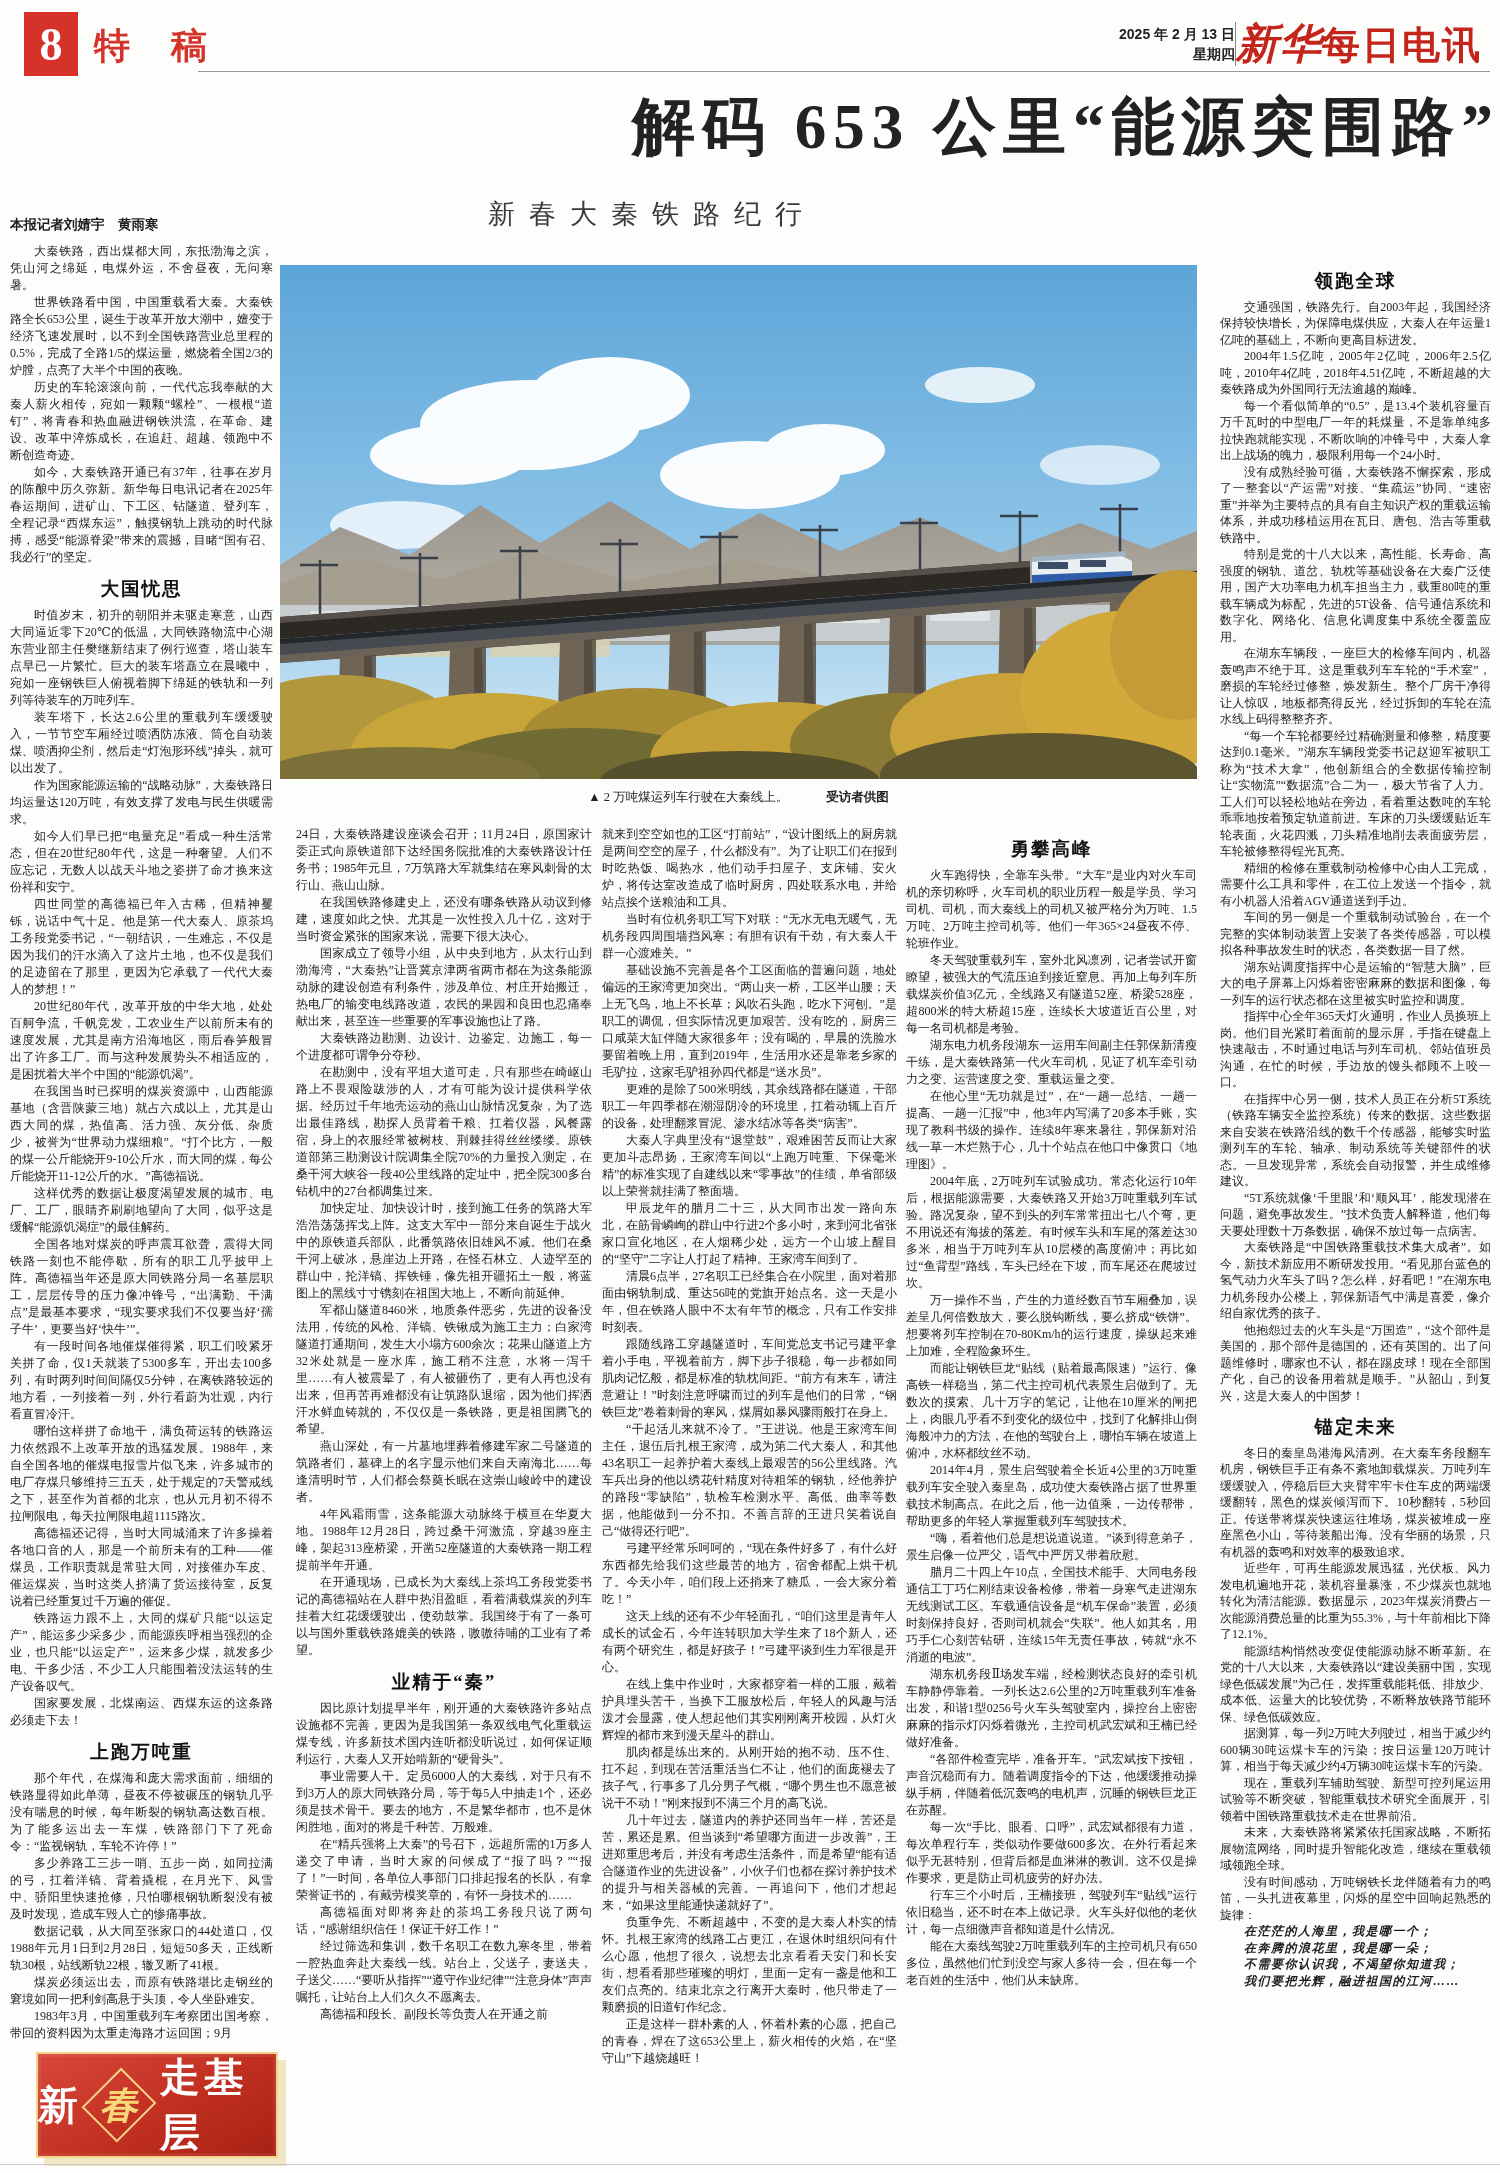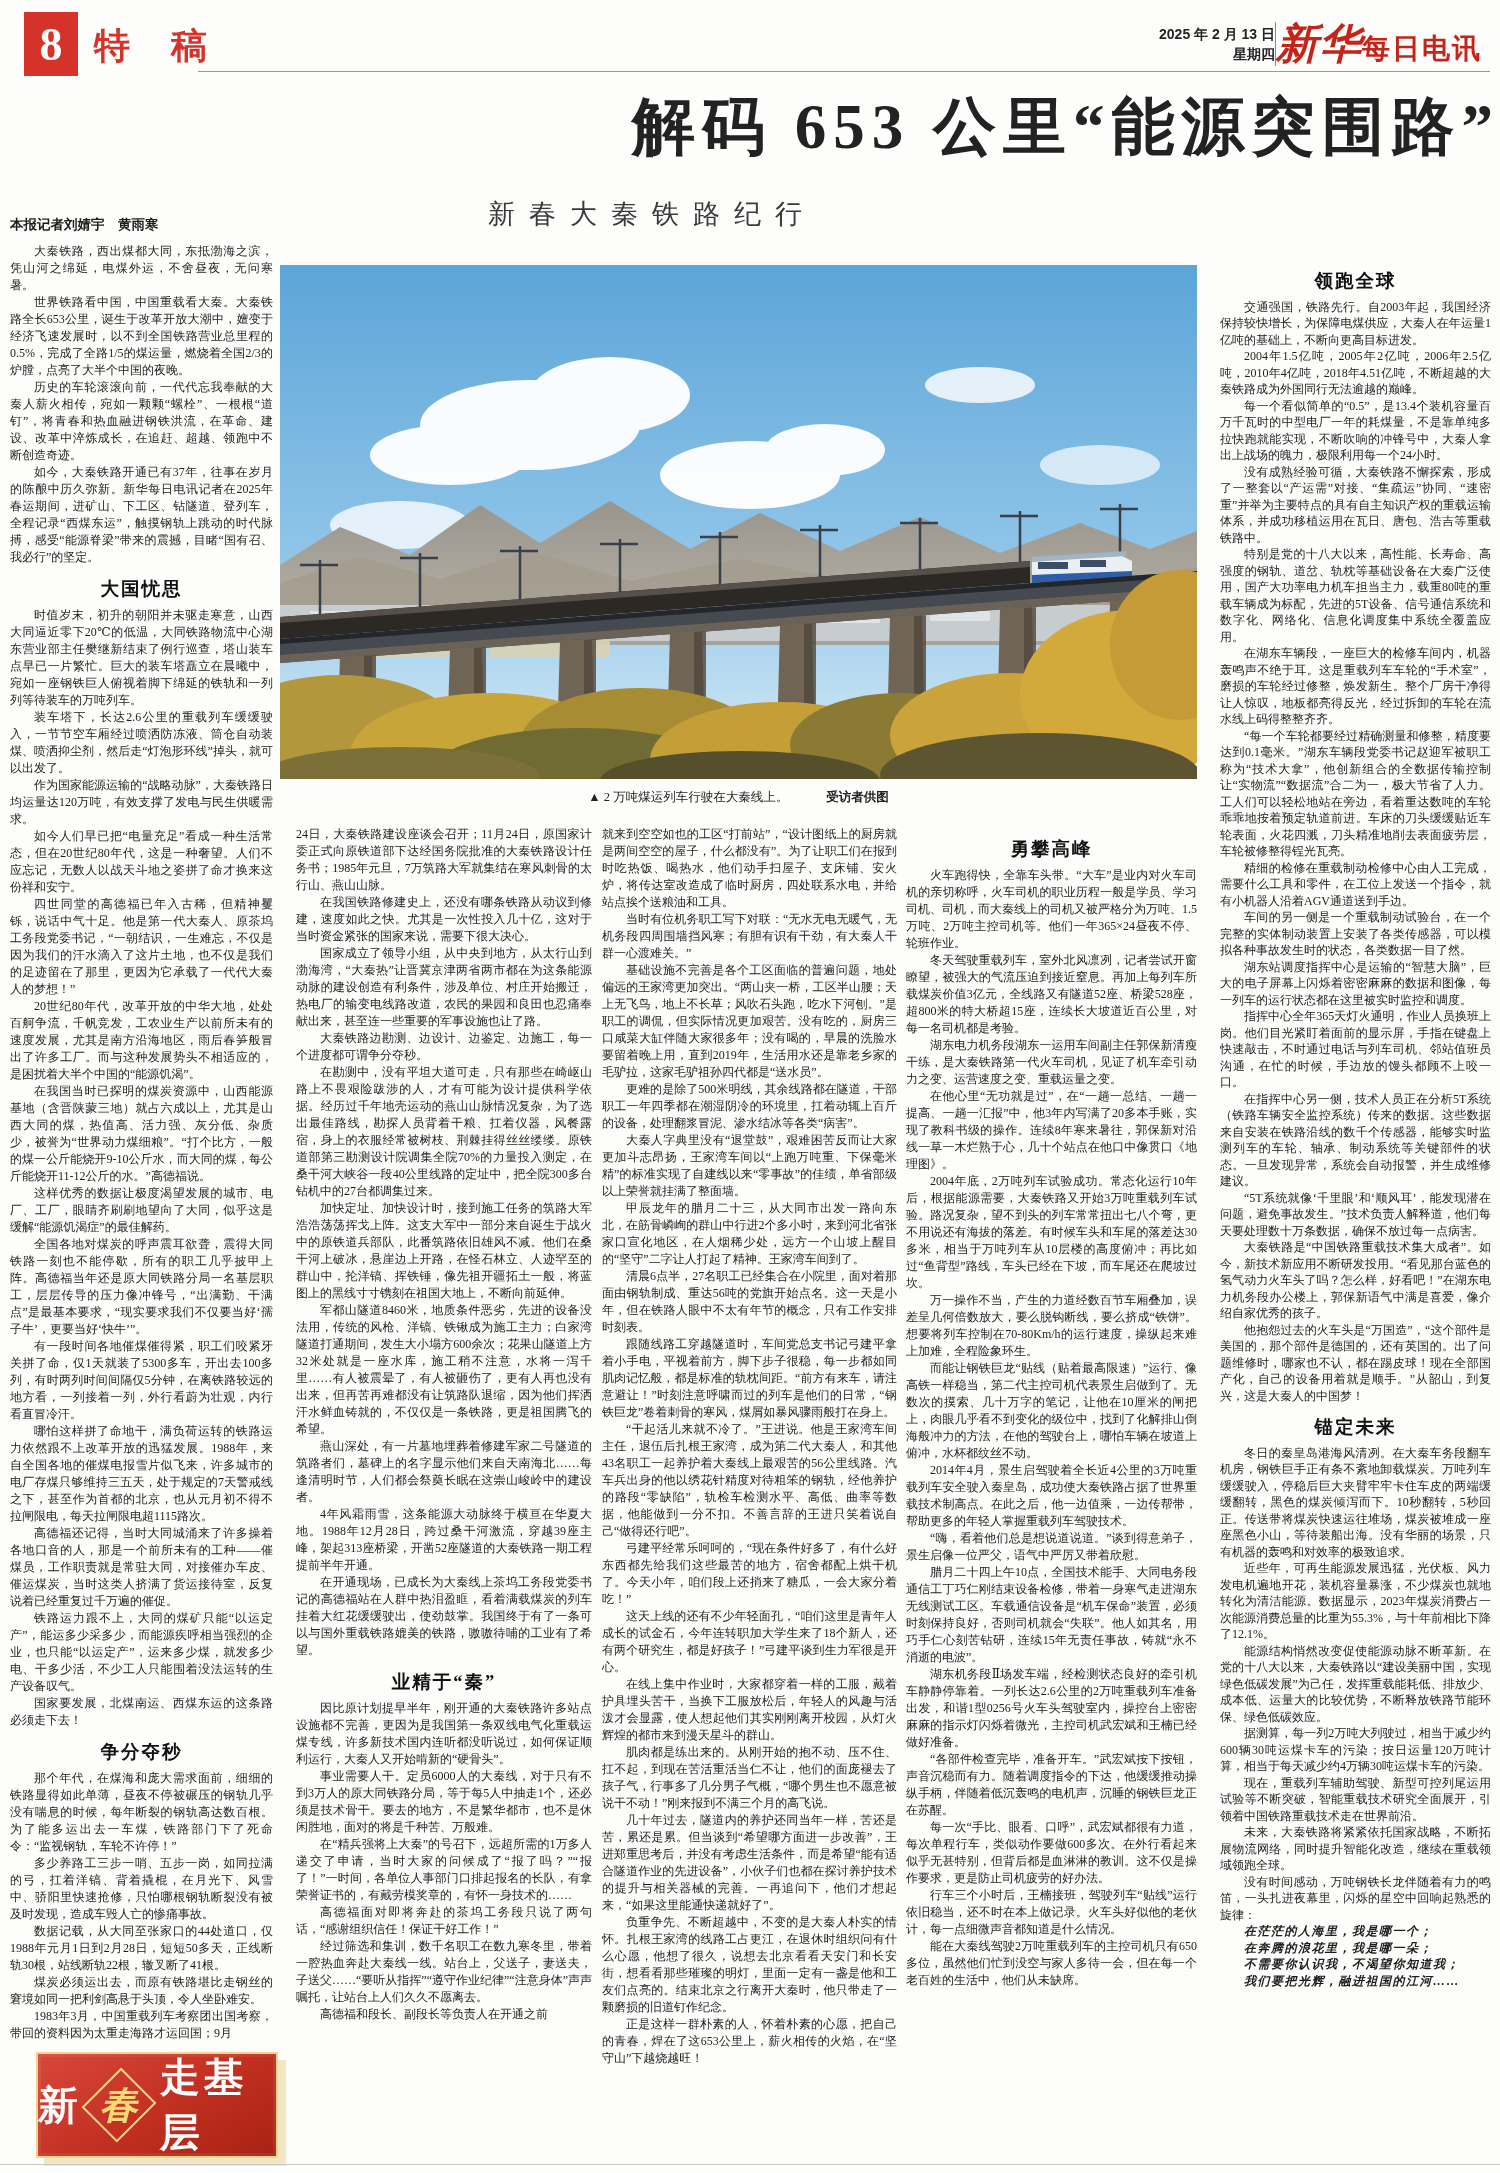--- a/index.html
+++ b/index.html
@@ -9,21 +9,21 @@
   .pagenum{position:absolute;left:24px;top:12px;width:54px;height:64px;background:#d5332a;color:#fff;
            display:flex;align-items:center;justify-content:center;font-size:46px;font-weight:900;}
   .section-name{position:absolute;left:94px;top:22px;font-size:36px;font-weight:900;color:#d5332a;letter-spacing:16px;}
   .header-rule{position:absolute;left:198px;top:71px;width:1292px;height:1px;background:#9a9a9a;}
   .header-right{position:absolute;right:18px;top:16px;display:flex;align-items:center;}
   .date-block{text-align:right;font-family:"Liberation Sans","DejaVu Sans",sans-serif;
               font-size:14px;font-weight:700;color:#222;line-height:20px;}
   .header-divider{width:1px;height:44px;background:#888;}
   .masthead{color:#c3251a;white-space:nowrap;}
   .masthead .m1{font-size:42px;font-weight:900;font-style:italic;letter-spacing:1px;}
-  .masthead .m2{font-size:28px;font-weight:900;letter-spacing:2px;}
+  .masthead .m2{font-size:38px;font-weight:900;letter-spacing:2px;}
   
   .main-title{position:absolute;left:0;top:84px;width:1500px;text-align:right;
               font-size:63px;font-weight:900;letter-spacing:7px;color:#222;}
   .sub-title{position:absolute;left:0;top:196px;width:1304px;text-align:center;
              font-size:27px;color:#3a3a3a;letter-spacing:14px;}
   
   .col{position:absolute;overflow:hidden;text-align:justify;font-size:12px;line-height:17px;}
   .col p{margin:0;text-indent:2em;}
   .col p.cont{text-indent:0;}
   .col p.byline{text-indent:0;font-weight:700;font-size:13.5px;margin:4px 0 10px;}
@@ -199,21 +199,21 @@
       <p>四世同堂的高德福已年入古稀，但精神矍铄，说话中气十足。他是第一代大秦人、原茶坞工务段党委书记，“一朝结识，一生难忘，不仅是因为我们的汗水滴入了这片土地，也不仅是我们的足迹留在了那里，更因为它承载了一代代大秦人的梦想！”</p>
       <p>20世纪80年代，改革开放的中华大地，处处百舸争流，千帆竞发，工农业生产以前所未有的速度发展，尤其是南方沿海地区，雨后春笋般冒出了许多工厂。而与这种发展势头不相适应的，是困扰着大半个中国的“能源饥渴”。</p>
       <p>在我国当时已探明的煤炭资源中，山西能源基地（含晋陕蒙三地）就占六成以上，尤其是山西大同的煤，热值高、活力强、灰分低、杂质少，被誉为“世界动力煤细粮”。“打个比方，一般的煤一公斤能烧开9-10公斤水，而大同的煤，每公斤能烧开11-12公斤的水。”高德福说。</p>
       <p>这样优秀的数据让极度渴望发展的城市、电厂、工厂，眼睛齐刷刷地望向了大同，似乎这是缓解“能源饥渴症”的最佳解药。</p>
       <p>全国各地对煤炭的呼声震耳欲聋，震得大同铁路一刻也不能停歇，所有的职工几乎披甲上阵。高德福当年还是原大同铁路分局一名基层职工，层层传导的压力像冲锋号，“出满勤、干满点”是最基本要求，“现实要求我们不仅要当好‘孺子牛’，更要当好‘快牛’”。</p>
       <p>有一段时间各地催煤催得紧，职工们咬紧牙关拼了命，仅1天就装了5300多车，开出去100多列，有时两列时间间隔仅5分钟，在离铁路较远的地方看，一列接着一列，外行看蔚为壮观，内行看直冒冷汗。</p>
       <p>哪怕这样拼了命地干，满负荷运转的铁路运力依然跟不上改革开放的迅猛发展。1988年，来自全国各地的催煤电报雪片似飞来，许多城市的电厂存煤只够维持三五天，处于规定的7天警戒线之下，甚至作为首都的北京，也从元月初不得不拉闸限电，每天拉闸限电超1115路次。</p>
       <p>高德福还记得，当时大同城涌来了许多操着各地口音的人，那是一个前所未有的工种——催煤员，工作职责就是常驻大同，对接催办车皮、催运煤炭，当时这类人挤满了货运接待室，反复说着已经重复过千万遍的催促。</p>
       <p>铁路运力跟不上，大同的煤矿只能“以运定产”，能运多少采多少，而能源疾呼相当强烈的企业，也只能“以运定产”，运来多少煤，就发多少电、干多少活，不少工人只能围着没法运转的生产设备叹气。</p>
       <p>国家要发展，北煤南运、西煤东运的这条路必须走下去！</p>
-      <h2 class="sec">争分夺秒</h2>
+      <h2 class="sec">上跑万吨重</h2>
       <p>那个年代，在煤海和庞大需求面前，细细的铁路显得如此单薄，昼夜不停被碾压的钢轨几乎没有喘息的时候，每年断裂的钢轨高达数百根。为了能多运出去一车煤，铁路部门下了死命令：“监视钢轨，车轮不许停！”</p>
       <p>多少养路工三步一哨、五步一岗，如同拉满的弓，扛着洋镐、背着撬棍，在月光下、风雪中、骄阳里快速抢修，只怕哪根钢轨断裂没有被及时发现，造成车毁人亡的惨痛事故。</p>
       <p>数据记载，从大同至张家口的44处道口，仅1988年元月1日到2月28日，短短50多天，正线断轨30根，站线断轨22根，辙叉断了41根。</p>
       <p>煤炭必须运出去，而原有铁路堪比走钢丝的窘境如同一把利剑高悬于头顶，令人坐卧难安。</p>
       <p>1983年3月，中国重载列车考察团出国考察，带回的资料因为太重走海路才运回国；9月</p>
     </div>
   <div class="col" id="col2">
       <p class="cont">24日，大秦铁路建设座谈会召开；11月24日，原国家计委正式向原铁道部下达经国务院批准的大秦铁路设计任务书；1985年元旦，7万筑路大军就集结在寒风刺骨的太行山、燕山山脉。</p>
       <p>在我国铁路修建史上，还没有哪条铁路从动议到修建，速度如此之快。尤其是一次性投入几十亿，这对于当时资金紧张的国家来说，需要下很大决心。</p>
       <p>国家成立了领导小组，从中央到地方，从太行山到渤海湾，“大秦热”让晋冀京津两省两市都在为这条能源动脉的建设创造有利条件，涉及单位、村庄开始搬迁，热电厂的输变电线路改道，农民的果园和良田也忍痛奉献出来，甚至连一些重要的军事设施也让了路。</p>

